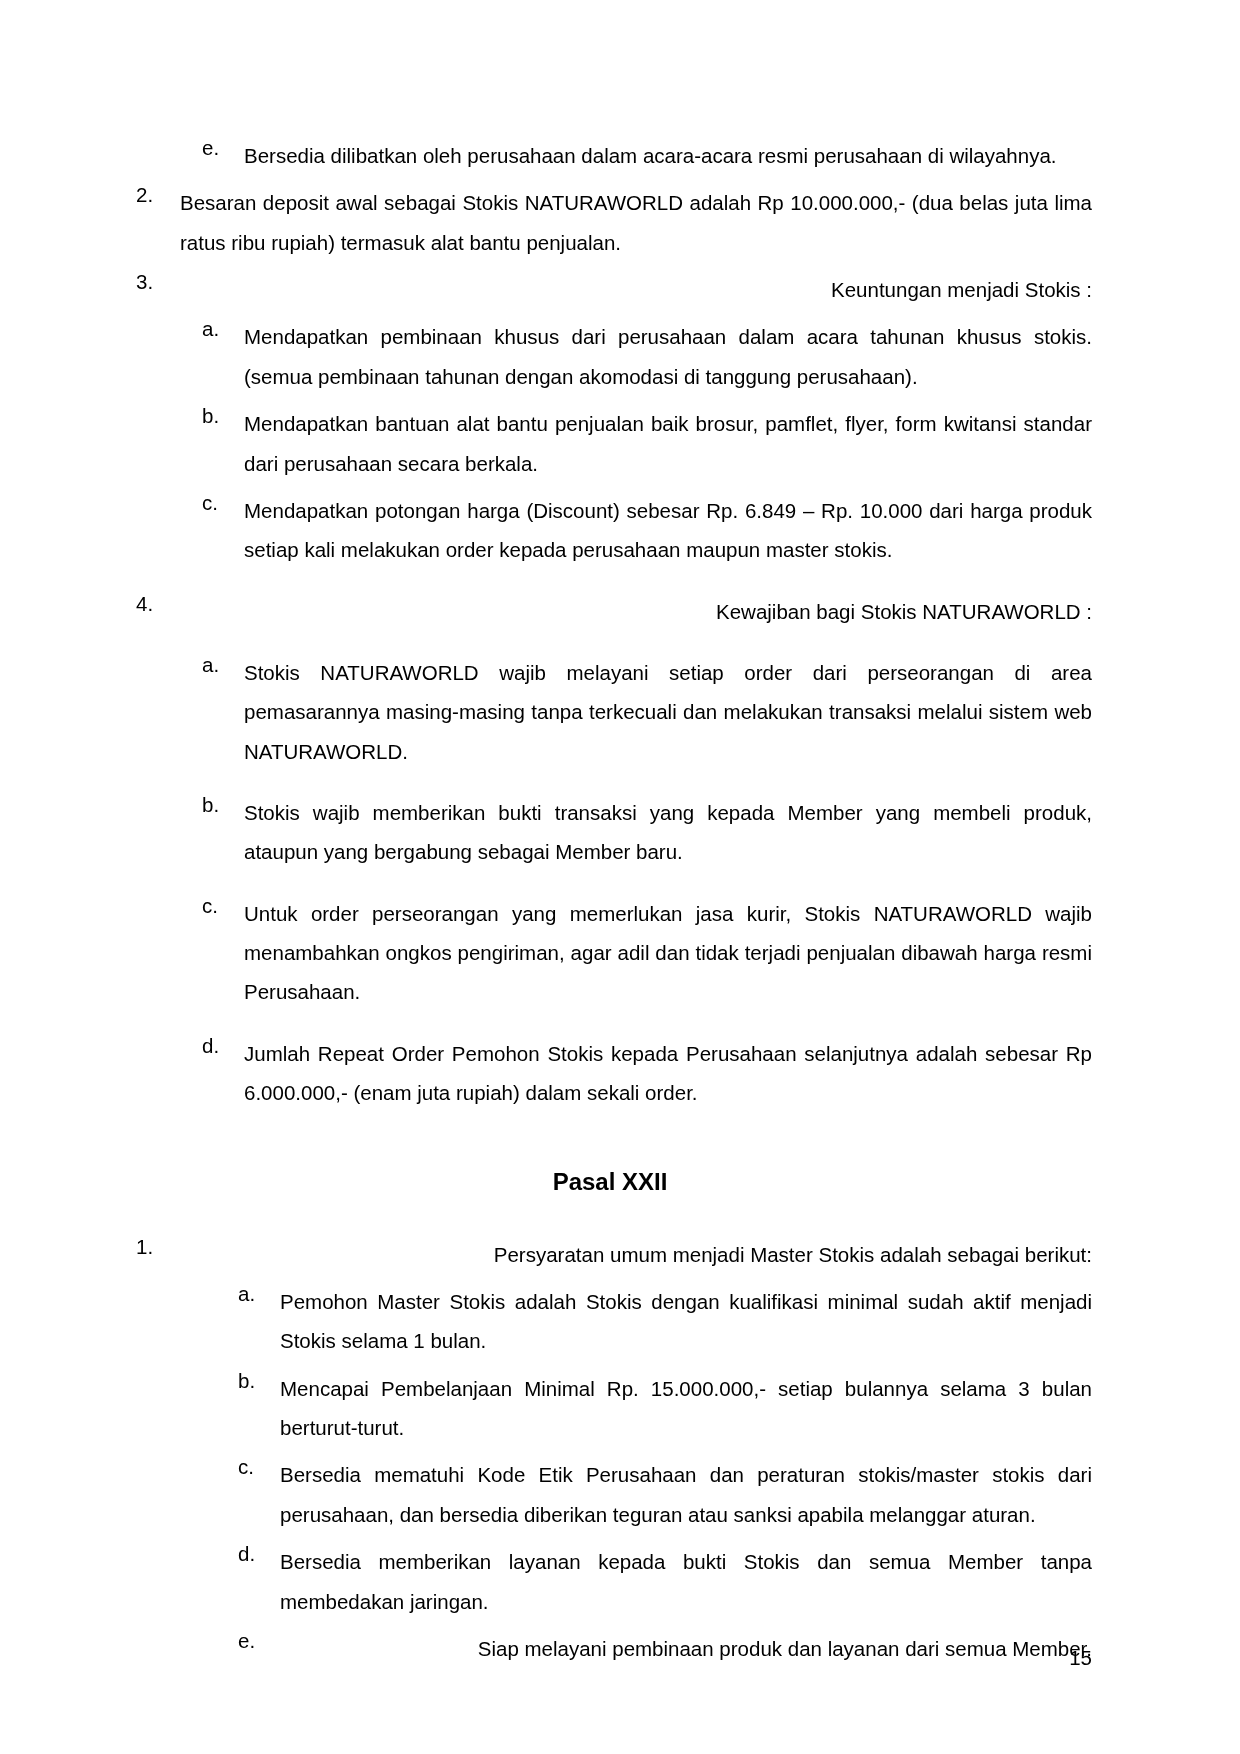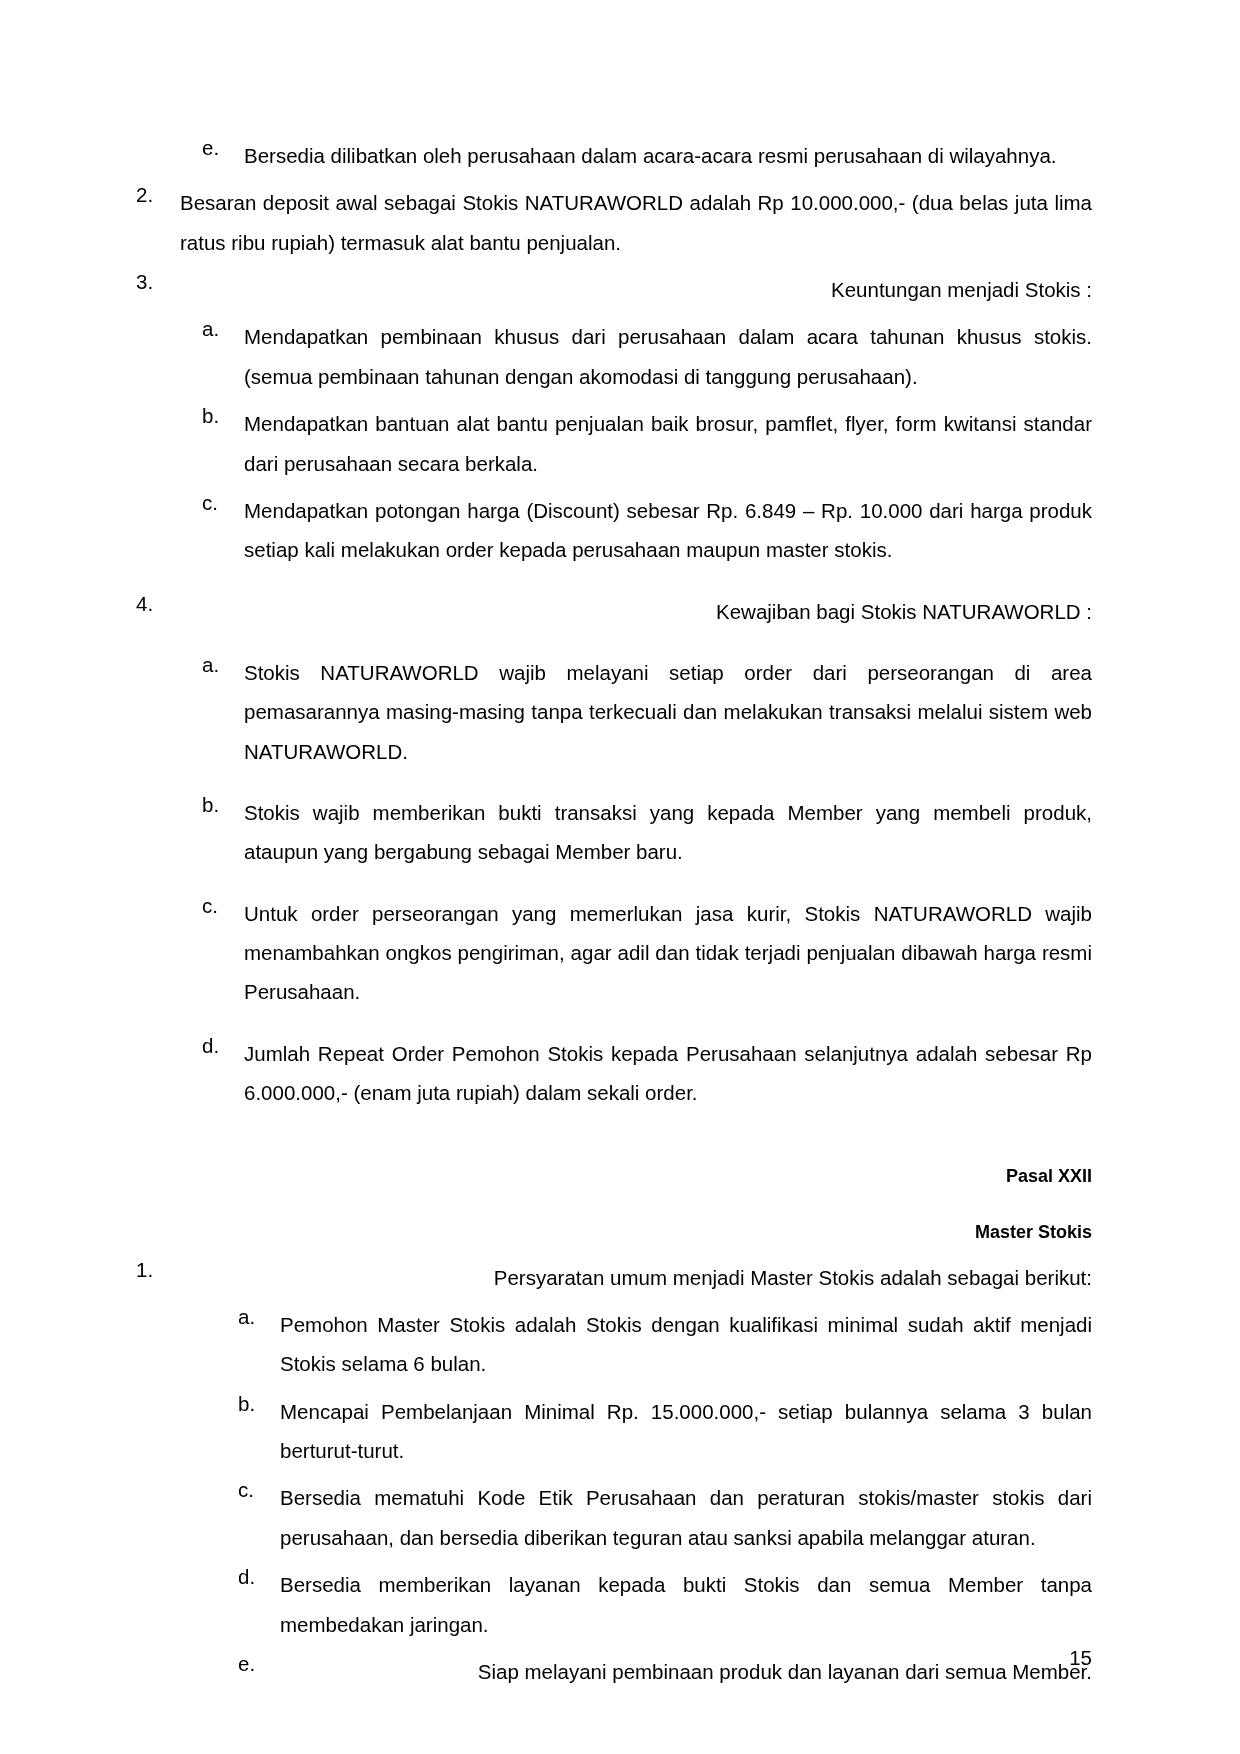--- a/index.html
+++ b/index.html
@@ -54,23 +54,23 @@
   .lvl2 > .marker { width: 42px; }
 
   
   .lvl2-deep { margin-left: 110px; }
   .lvl2-deep > .marker { width: 42px; }
 
   .gap-sm { height: 14px; }
   .gap-md { height: 22px; }
 
   .heading {
-    text-align: right;
+    text-align: center;
     font-weight: bold;
-    font-size: 18px;
+    font-size: 24px;
     line-height: 1.92;
   }
   .block-space-top { margin-top: 46px; }
 
   .page-number {
     position: absolute;
     right: 148px;
     bottom: 84px;
     font-size: 20.5px;
     text-align: right;
@@ -145,30 +145,29 @@
 
     <div class="row lvl2">
       <span class="marker">d.</span>
       <span class="text">Jumlah Repeat Order Pemohon Stokis kepada Perusahaan selanjutnya adalah sebesar Rp 6.000.000,- (enam juta rupiah) dalam sekali order.</span>
     </div>
 
     <div class="heading block-space-top">Pasal XXII</div>
 
     <div class="gap-md"></div>
 
-    <div class="heading">Master Stokis</div>
 
     <div class="row lvl1">
       <span class="marker">1.</span>
       <span class="text nojust">Persyaratan umum menjadi Master Stokis adalah sebagai berikut:</span>
     </div>
 
     <div class="row lvl2-deep">
       <span class="marker">a.</span>
-      <span class="text">Pemohon Master Stokis adalah Stokis dengan kualifikasi minimal sudah aktif menjadi Stokis selama 6 bulan.</span>
+      <span class="text">Pemohon Master Stokis adalah Stokis dengan kualifikasi minimal sudah aktif menjadi Stokis selama 1 bulan.</span>
     </div>
 
     <div class="row lvl2-deep">
       <span class="marker">b.</span>
       <span class="text">Mencapai Pembelanjaan Minimal Rp. 15.000.000,- setiap bulannya selama 3 bulan berturut-turut.</span>
     </div>
 
     <div class="row lvl2-deep">
       <span class="marker">c.</span>
       <span class="text">Bersedia mematuhi Kode Etik Perusahaan dan peraturan stokis/master stokis dari perusahaan, dan bersedia diberikan teguran atau sanksi apabila melanggar aturan.</span>

